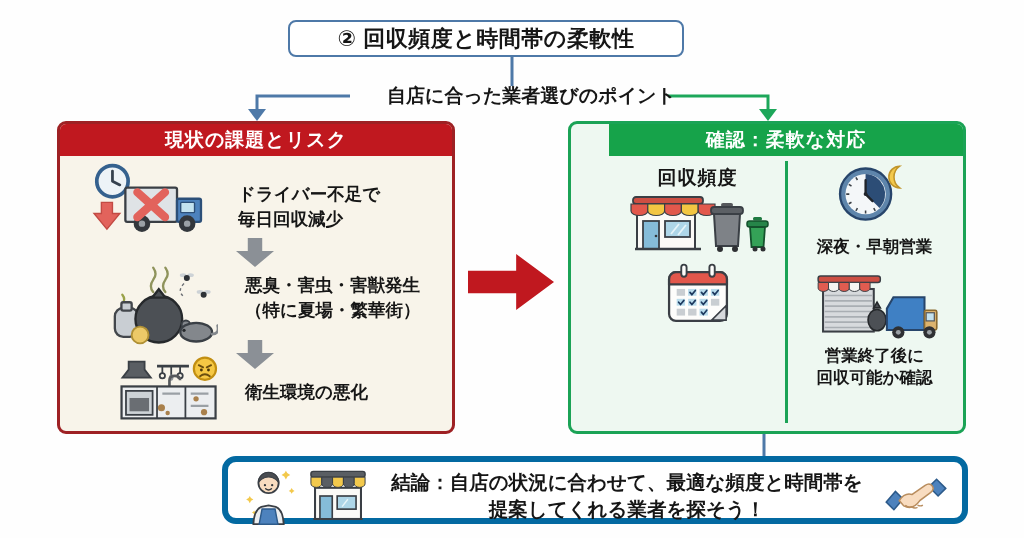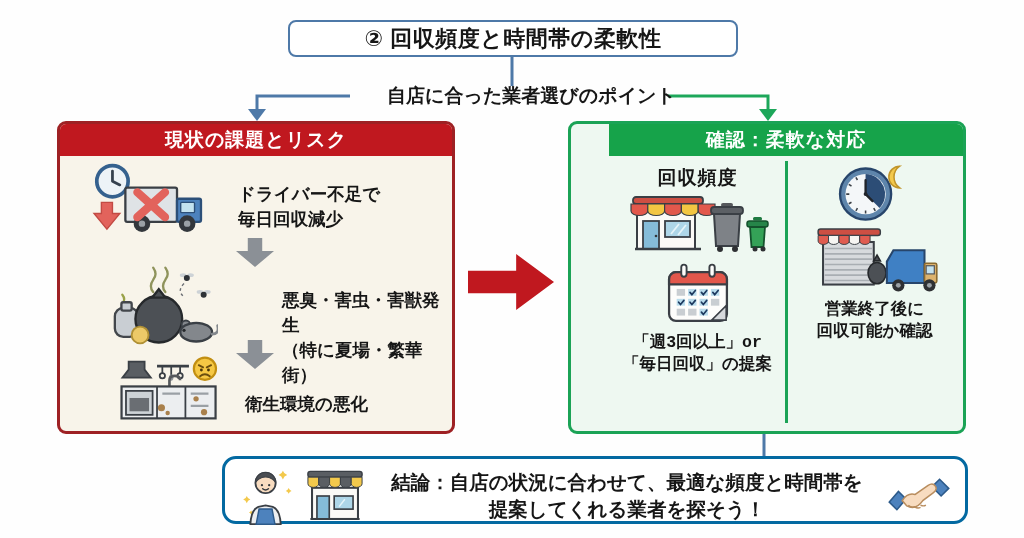--- a/index.html
+++ b/index.html
@@ -3,21 +3,21 @@
 <meta charset="utf-8">
 <style>
   html,body{margin:0;padding:0;background:#ffffff;}
   .canvas{
     position:relative;width:1024px;height:538px;background:#fefefe;overflow:hidden;
     font-family:"Liberation Sans","DejaVu Sans",sans-serif;font-weight:700;color:#161616;
   }
   .ml{white-space:pre-line;}
   
   .title-box{
-    position:absolute;left:288px;top:20px;width:450px;height:37px;background:#ffffff;
+    position:absolute;left:288px;top:20px;width:396px;height:37px;background:#ffffff;
     border:2.5px solid #4e79a8;border-radius:8px;display:flex;align-items:center;justify-content:center;
     font-size:22px;letter-spacing:.5px;z-index:3;box-sizing:border-box;
   }
   .pointer-label{
     position:absolute;left:340px;top:83px;width:336px;text-align:right;font-size:19px;z-index:3;
   }
   .overlay{position:absolute;left:0;top:0;width:1024px;height:538px;z-index:1;pointer-events:none;}
   
   .panel{position:absolute;top:121px;width:398px;height:313px;border-radius:9px;box-sizing:border-box;overflow:hidden;z-index:2;}
   .panel.left{left:57px;border:3px solid #9e2124;background:#f8f4ea;}
@@ -38,21 +38,21 @@
   .slot-icon1{height:66px;display:flex;align-items:center;justify-content:center;margin-top:2px;}
   .slot-text1{height:47px;display:flex;align-items:center;justify-content:center;font-size:16.5px;line-height:1.32;}
   .slot-icon2{height:72px;display:flex;align-items:center;justify-content:center;}
   .slot-text2{margin-top:3px;font-size:16.5px;line-height:1.32;}
   
   .big-arrow{position:absolute;left:468px;top:254px;width:86px;height:56px;background:#c0181f;z-index:2;
     clip-path:polygon(0 30%,56% 30%,56% 0,100% 50%,56% 100%,56% 70%,0 70%);}
   
   .conclusion-box{
     position:absolute;left:222px;top:456px;width:746px;height:68px;background:#ffffff;
-    border:3px solid #0369a1;border-radius:14px;box-sizing:border-box;z-index:2;
+    border:6px solid #0369a1;border-radius:14px;box-sizing:border-box;z-index:2;
     display:flex;align-items:center;padding:12px 14px 0 16px;gap:10px;
   }
   .conclusion-text{flex:1;text-align:center;font-size:19.5px;line-height:1.38;}
   svg{display:block;}
 </style>
 </head>
 <body>
 
 <div class="canvas">
 
@@ -109,21 +109,21 @@
           <path d="M110,76 q8,0 6,-9" stroke="#83878c" stroke-width="3" fill="none" stroke-linecap="round"></path>
           <ellipse cx="79" cy="13" rx="3.5" ry="2" fill="#cdd2d6"></ellipse>
             <ellipse cx="87" cy="13" rx="3.5" ry="2" fill="#cdd2d6"></ellipse>
           <circle cx="83" cy="16" r="3.2" fill="#2e3237"></circle>
           <ellipse cx="97" cy="31" rx="3.5" ry="2" fill="#cdd2d6"></ellipse>
             <ellipse cx="105" cy="31" rx="3.5" ry="2" fill="#cdd2d6"></ellipse>
           <circle cx="101" cy="34" r="3.2" fill="#2e3237"></circle>
           <path d="M80,22 q-8,8 0,14" stroke="#6b6f74" stroke-width="1.5" fill="none" stroke-dasharray="3 3"></path>
         </svg>
       </div>
-      <div class="abs risk-text ml" style="left:185px;top:132px;margin-left:37px;">悪臭・害虫・害獣発生
+      <div class="abs risk-text ml" style="left:185px;top:117px;">悪臭・害虫・害獣発生
 （特に夏場・繁華街）</div>
 
       <div class="abs down-arrow" style="left:176px;top:184px;"></div>
 
       <div class="abs" style="left:58px;top:198px;">
         <svg width="102" height="72" viewBox="0 0 115 80">
           <path d="M12,8 h18 v9 l7,9 H5 l7,-9 z" fill="#5a5e63" stroke="#3a3f45" stroke-width="2"></path>
           <path d="M44,13 H80" stroke="#3a3f45" stroke-width="3"></path>
           <path d="M50,13 v8 M60,13 v10 M70,13 v8" stroke="#3a3f45" stroke-width="2"></path>
           <circle cx="50" cy="24" r="3" fill="none" stroke="#3a3f45" stroke-width="2"></circle>
@@ -139,21 +139,21 @@
           <rect x="9" y="41" width="30" height="27" fill="#cdd2d6" stroke="#3a3f45" stroke-width="2"></rect>
           <rect x="13" y="49" width="22" height="15" fill="#6a6e73"></rect>
           <path d="M44,36 v36 M76,36 v36" stroke="#3a3f45" stroke-width="2"></path>
           <path d="M50,44 h20 M82,44 h20 M82,58 h20" stroke="#9aa0a5" stroke-width="2.5"></path>
           <circle cx="49" cy="60" r="4" fill="#a9804c"></circle>
             <circle cx="56" cy="66" r="2.5" fill="#a9804c"></circle>
           <circle cx="88" cy="50" r="3" fill="#a9804c"></circle>
             <circle cx="97" cy="65" r="3.5" fill="#a9804c"></circle>
         </svg>
       </div>
-      <div class="abs risk-text" style="left:185px;top:236px;">衛生環境の悪化</div>
+      <div class="abs risk-text" style="left:185px;top:224px;">衛生環境の悪化</div>
 
     </div>
   </div>
 
   <div class="big-arrow"></div>
 
   <div class="panel right">
     <div class="panel-header">確認：柔軟な対応</div>
     <div class="columns">
       <div class="col-divider"></div>
@@ -206,36 +206,35 @@
             <rect x="48" y="51" width="11" height="9" fill="#b9dcec"></rect>
               <path d="M50.5,55.5 l2.5,3 l4.5,-5.5" stroke="#1e3a5f" stroke-width="2.2" fill="none" stroke-linecap="round"></path>
             <rect x="63" y="51" width="11" height="9" fill="#c9ced2"></rect>
             <rect x="18" y="64" width="11" height="9" fill="#c9ced2"></rect>
             <rect x="33" y="64" width="11" height="9" fill="#c9ced2"></rect>
             <rect x="48" y="64" width="11" height="9" fill="#b9dcec"></rect>
               <path d="M50.5,68.5 l2.5,3 l4.5,-5.5" stroke="#1e3a5f" stroke-width="2.2" fill="none" stroke-linecap="round"></path>
             <path d="M64,79 L83,60 L83,79 Z" fill="#d6d9dc" stroke="#3a3f45" stroke-width="2"></path>
           </svg>
         </div>
-        <div class="slot-text2 ml">「週3回以上」or
-「毎日回収」の提案</div>
       </div>
 
       <div class="col">
         <div class="slot-icon1">
           <svg width="105" height="62" viewBox="0 0 115 80">
             <circle cx="46" cy="44" r="33" fill="#5e85ab" stroke="#27456b" stroke-width="3"></circle>
             <circle cx="46" cy="44" r="26" fill="#f4f7f9"></circle>
             <path d="M46,44 L46,18 A26,26 0 0 1 64,62 Z" fill="#2c4d76"></path>
             <path d="M56.5,62.2 L58.5,65.7 M46,65 L46,69 M35.5,62.2 L33.5,65.7 M27.8,54.5 L24.3,56.5 M25,44 L21,44 M27.8,33.5 L24.3,31.5 M35.5,25.8 L33.5,22.3" stroke="#3a3f45" stroke-width="2"></path>
             <path d="M46,44 L46,26 M46,44 L55,53" stroke="#20242a" stroke-width="3" stroke-linecap="round"></path>
             <circle cx="46" cy="44" r="2.5" fill="#20242a"></circle>
             <path d="M90,8 A14,14 0 1 0 90,36 A17,17 0 0 1 90,8 Z" fill="#f3c94c" stroke="#c1952a" stroke-width="2"></path>
           </svg>
         </div>
+        <div class="slot-text1 ml">深夜・早朝営業</div>
         <div class="slot-icon2">
           <svg width="140" height="72" viewBox="0 0 155 88">
             <rect x="14" y="22" width="62" height="52" fill="#d7dadd" stroke="#3a3f45" stroke-width="2.5"></rect>
             <path d="M16,30 h58 M16,36.5 h58 M16,43 h58 M16,49.5 h58 M16,56 h58 M16,62.5 h58 M16,69 h58" stroke="#a9aeb3" stroke-width="2"></path>
             <rect x="8" y="6" width="76" height="8" rx="3" fill="#cd4f43" stroke="#3a3f45" stroke-width="1.8"></rect>
             <path d="M8,14 h12.7 v7 a6.35,4 0 0 1 -12.7,0 z" fill="#e05c50" stroke="#3a3f45" stroke-width="1.2"></path>
             <path d="M20.7,14 h12.7 v7 a6.35,4 0 0 1 -12.7,0 z" fill="#f6f5f2" stroke="#3a3f45" stroke-width="1.2"></path>
             <path d="M33.4,14 h12.7 v7 a6.35,4 0 0 1 -12.7,0 z" fill="#e05c50" stroke="#3a3f45" stroke-width="1.2"></path>
             <path d="M46.1,14 h12.7 v7 a6.35,4 0 0 1 -12.7,0 z" fill="#f6f5f2" stroke="#3a3f45" stroke-width="1.2"></path>
             <path d="M58.8,14 h12.7 v7 a6.35,4 0 0 1 -12.7,0 z" fill="#e05c50" stroke="#3a3f45" stroke-width="1.2"></path>

